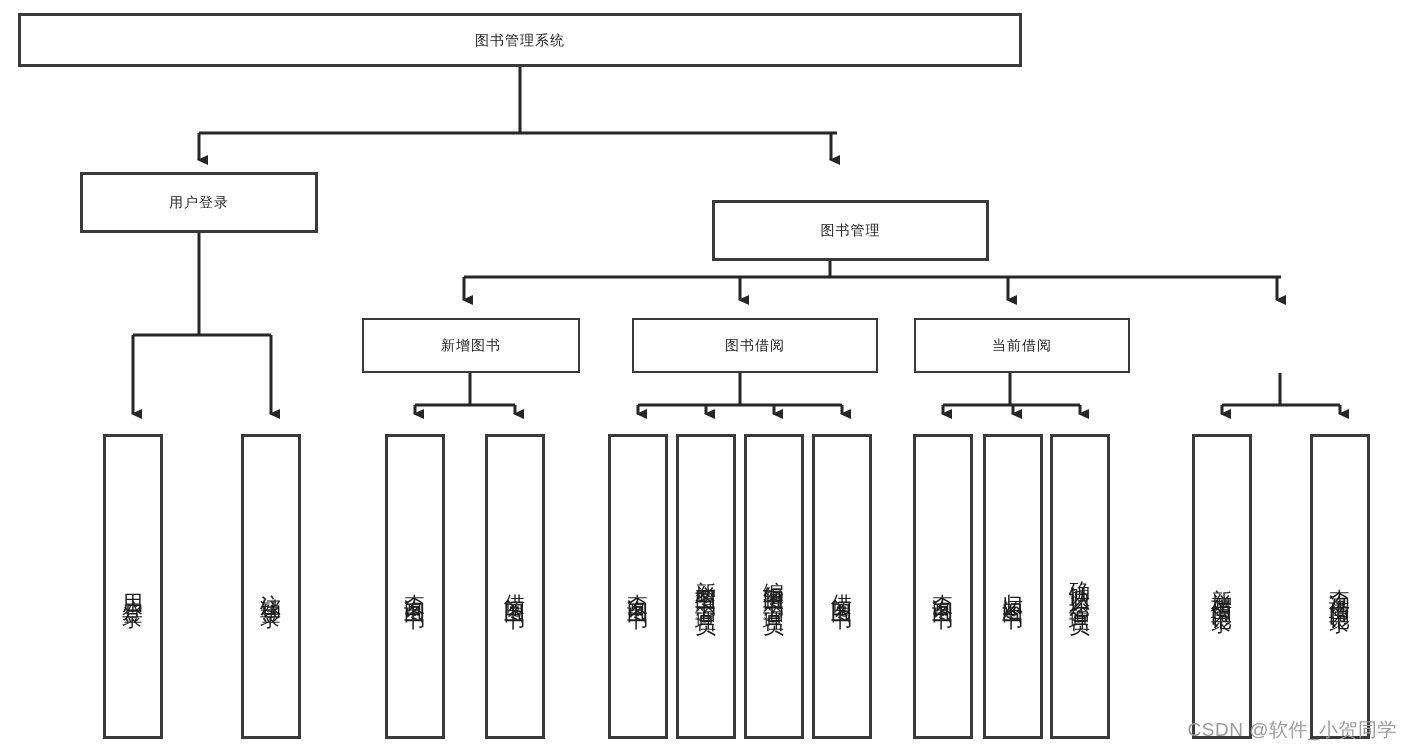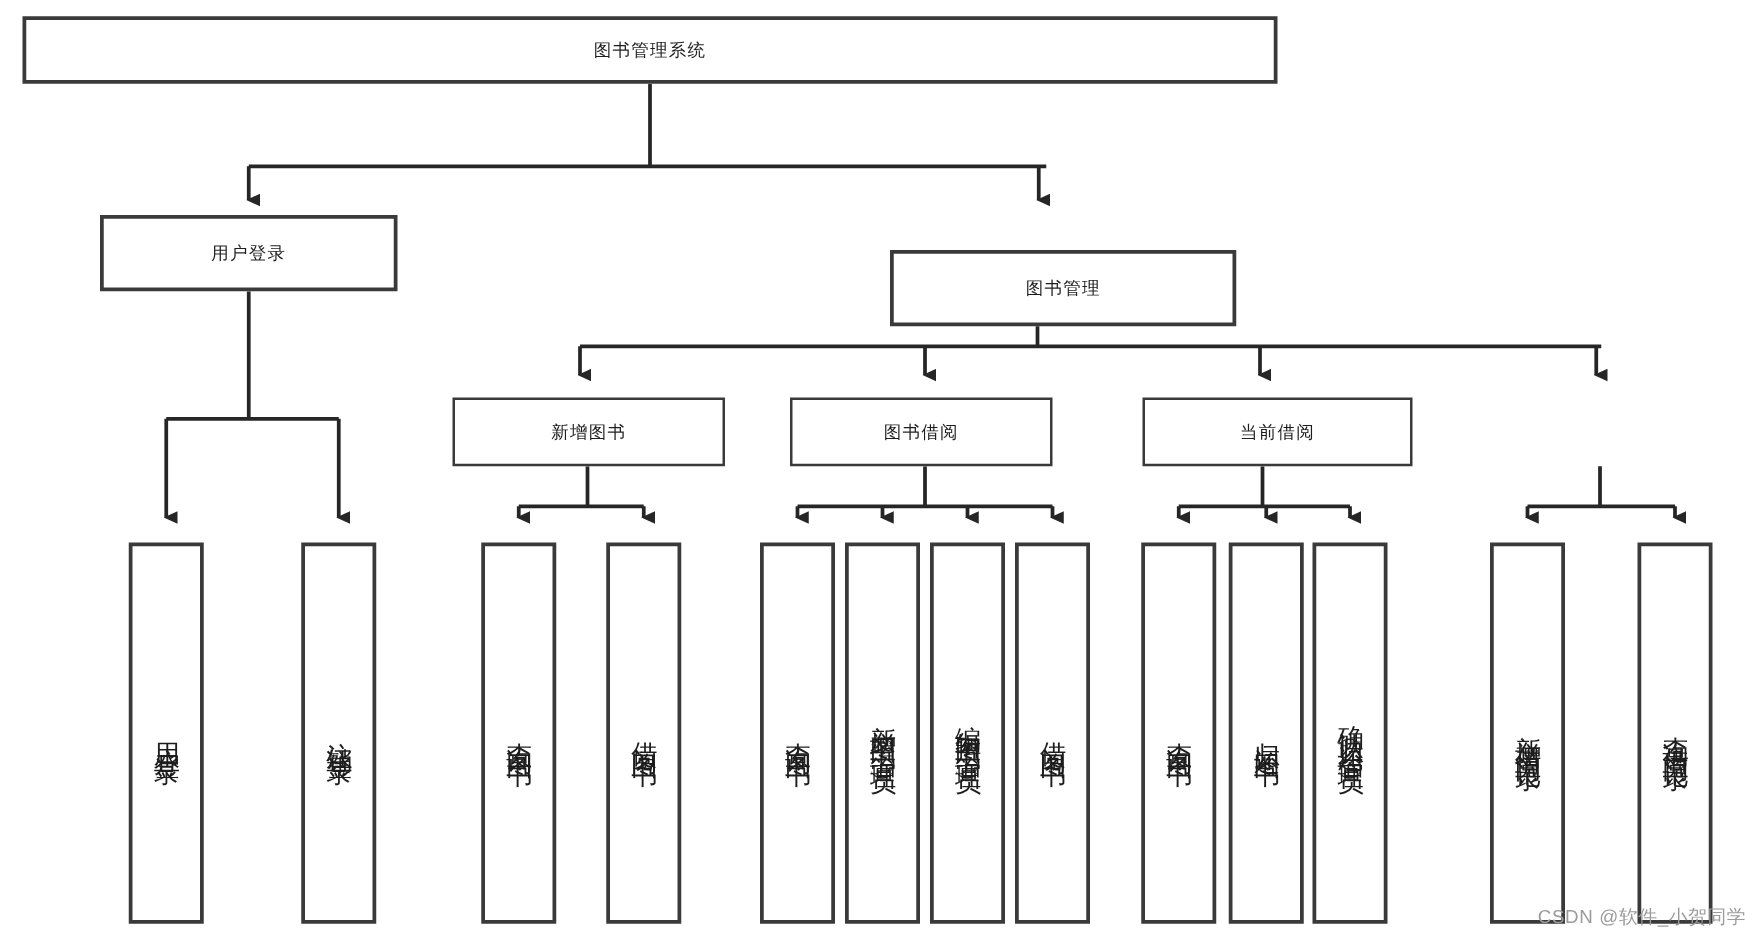--- a/index.html
+++ b/index.html
@@ -57,21 +57,21 @@
   .node.root{
     border-width:3px;
   }
   .node.lvl1{ border-width:3px; }
   .node.lvl2{ border-width:2px; }
 
   .watermark{
     position:absolute;
     right:8px;
     bottom:4px;
-    font-size:15px;
+    font-size:19px;
     color:#9b9b9b;
     white-space:nowrap;
     letter-spacing:0.5px;
   }
 </style>
 </head>
 <body>
 
 <div id="canvas">
 
@@ -132,21 +132,21 @@
   <div class="node lvl1" style="left:80px; top:172px; width:238px; height:61px;">
     <span class="lbl">用户登录</span>
   </div>
   <div class="node lvl1" style="left:712px; top:172px; width:277px; height:61px;margin-top:28px;">
     <span class="lbl">图书管理</span>
   </div>
 
   <div class="node lvl2" style="left:362px; top:318px; width:218px; height:55px;">
     <span class="lbl">新增图书</span>
   </div>
-  <div class="node lvl2" style="left:632px; top:318px; width:210px; height:55px;">
+  <div class="node lvl2" style="left:632px; top:318px; width:246px; height:55px;">
     <span class="lbl">图书借阅</span>
   </div>
   <div class="node lvl2" style="left:914px; top:318px; width:216px; height:55px;">
     <span class="lbl">当前借阅</span>
   </div>
 
   <div class="node vert" style="left:103px; top:434px; width:60px; height:305px;">
     <span class="lbl">用户登录</span>
   </div>
   <div class="node vert" style="left:241px; top:434px; width:60px; height:305px;">

